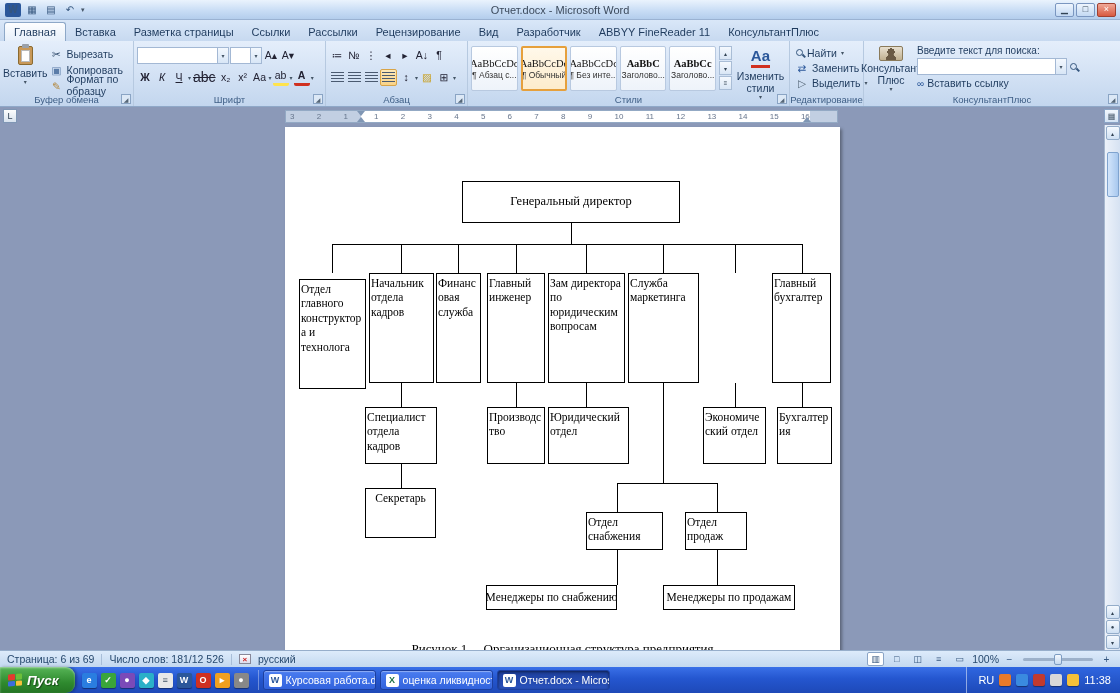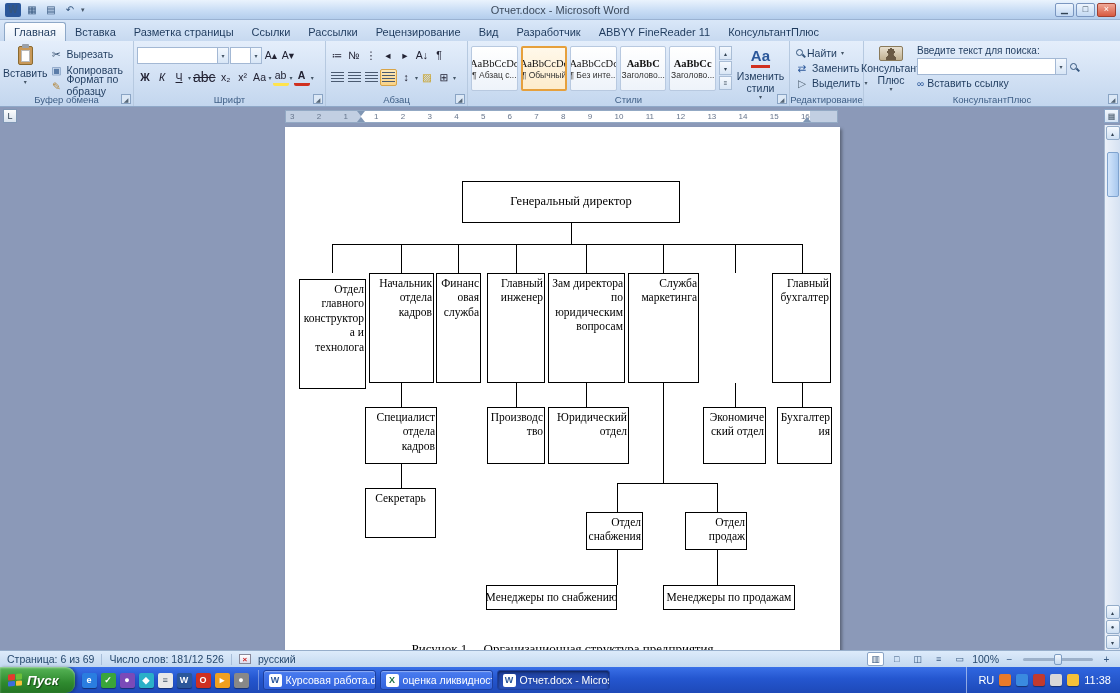--- a/index.html
+++ b/index.html
@@ -97,21 +97,21 @@
   .mk-down { border-top:5px solid #7f96b4; top:0; }
   .mk-up { border-bottom:5px solid #7f96b4; bottom:0; }
   .rtoggle { position:absolute; right:1px; top:2px; width:15px; height:14px;
     background:linear-gradient(#f2f7fd,#d3e2f3); border:1px solid #8aa4c6;
     font-size:8px; color:#456; display:flex; align-items:center; justify-content:center; }
   
   .docarea { position:absolute; top:125px; left:0; right:0; height:525px; background:#8b99b8; overflow:hidden; }
   .page { position:absolute; left:285px; top:2px; width:555px; height:560px; background:#fff;
     box-shadow:2px 2px 3px rgba(0,0,0,.35); }
   .obox { position:absolute; border:1px solid #000; font-family:"Liberation Serif", serif;
-    font-size:11.5px; line-height:1.25; color:#000; text-align:right;
+    font-size:11.5px; line-height:1.25; color:#000; text-align:left;
     display:flex; justify-content:center; align-items:flex-start; padding:2px 1px;
     overflow-wrap:anywhere; overflow:hidden; }
   .obox.vc { align-items:center; font-size:12.5px; white-space:nowrap; overflow-wrap:normal; }
   .vl { position:absolute; width:1px; background:#000; }
   .hl { position:absolute; height:1px; background:#000; }
   .caption { position:absolute; top:514px; left:0; width:100%; text-align:center;
     font-family:"Liberation Serif", serif; font-size:13px; color:#000; }
   
   .vscroll { position:absolute; right:0; top:0; width:16px; bottom:0;
     background:linear-gradient(to right,#edf2fa,#d6e2f2); border-left:1px solid #a7b8cf;
@@ -416,21 +416,21 @@
     <div class="obox" style="left:343px;top:146px;width:71px;height:110px;">Служба маркетинга</div>
     <div class="obox" style="left:487px;top:146px;width:59px;height:110px;">Главный бухгалтер</div>
 
     <div class="obox" style="left:202px;top:280px;width:58px;height:57px;">Производство</div>
     <div class="obox" style="left:80px;top:280px;width:72px;height:57px;">Специалист отдела кадров</div>
     <div class="obox" style="left:263px;top:280px;width:81px;height:57px;">Юридический отдел</div>
     <div class="obox" style="left:418px;top:280px;width:63px;height:57px;">Экономический отдел</div>
     <div class="obox" style="left:492px;top:280px;width:55px;height:57px;">Бухгалтерия</div>
 
     <div class="obox" style="left:80px;top:361px;width:71px;height:50px;">Секретарь</div>
-    <div class="obox" style="left:301px;top:385px;width:57px;height:38px;">Отдел снабжения</div>
+    <div class="obox" style="left:301px;top:385px;width:77px;height:38px;">Отдел снабжения</div>
     <div class="obox" style="left:400px;top:385px;width:62px;height:38px;">Отдел продаж</div>
 
     <div class="obox vc" style="left:201px;top:458px;width:131px;height:25px;font-size:11.5px;">Менеджеры по снабжению</div>
     <div class="obox vc" style="left:378px;top:458px;width:132px;height:25px;font-size:11.5px;">Менеджеры по продажам</div>
 
     <div class="vl" style="left:286px;top:96px;height:21px;"></div>
     <div class="hl" style="left:47px;top:117px;width:470px;"></div>
     <div class="vl" style="left:47px;top:117px;height:29px;"></div>
     <div class="vl" style="left:116px;top:117px;height:29px;"></div>
     <div class="vl" style="left:173px;top:117px;height:29px;"></div>

